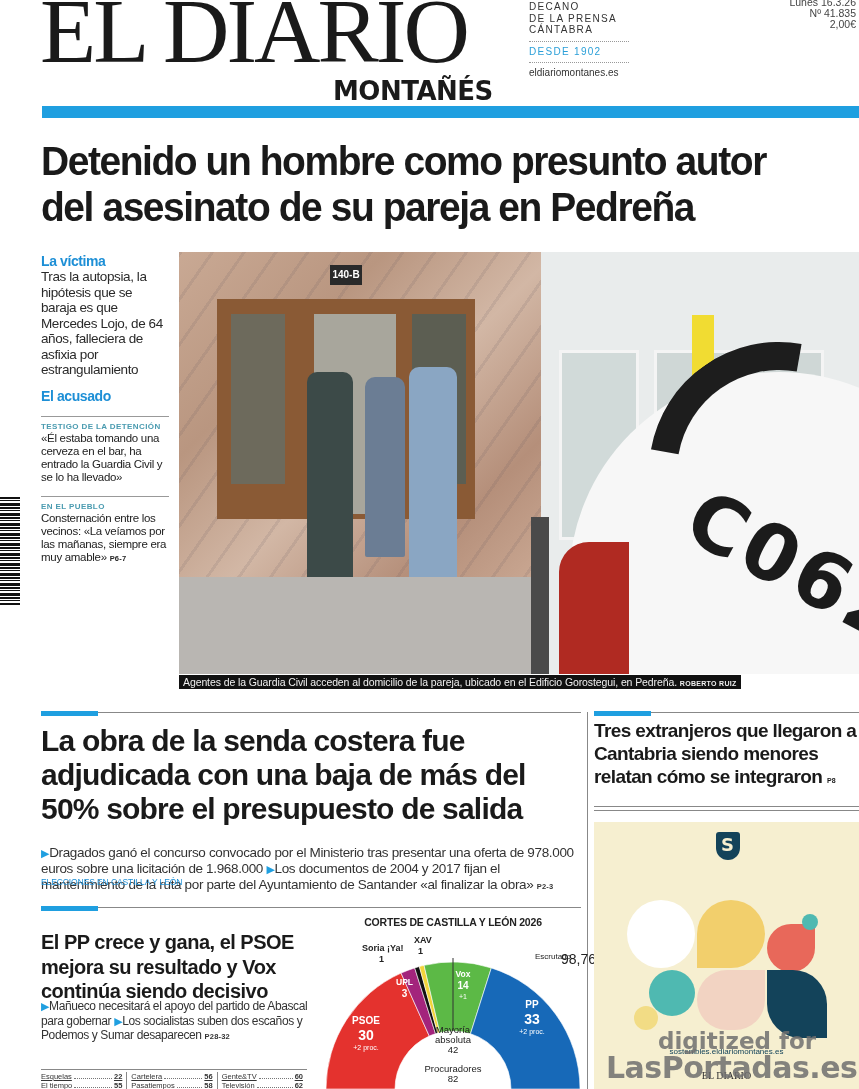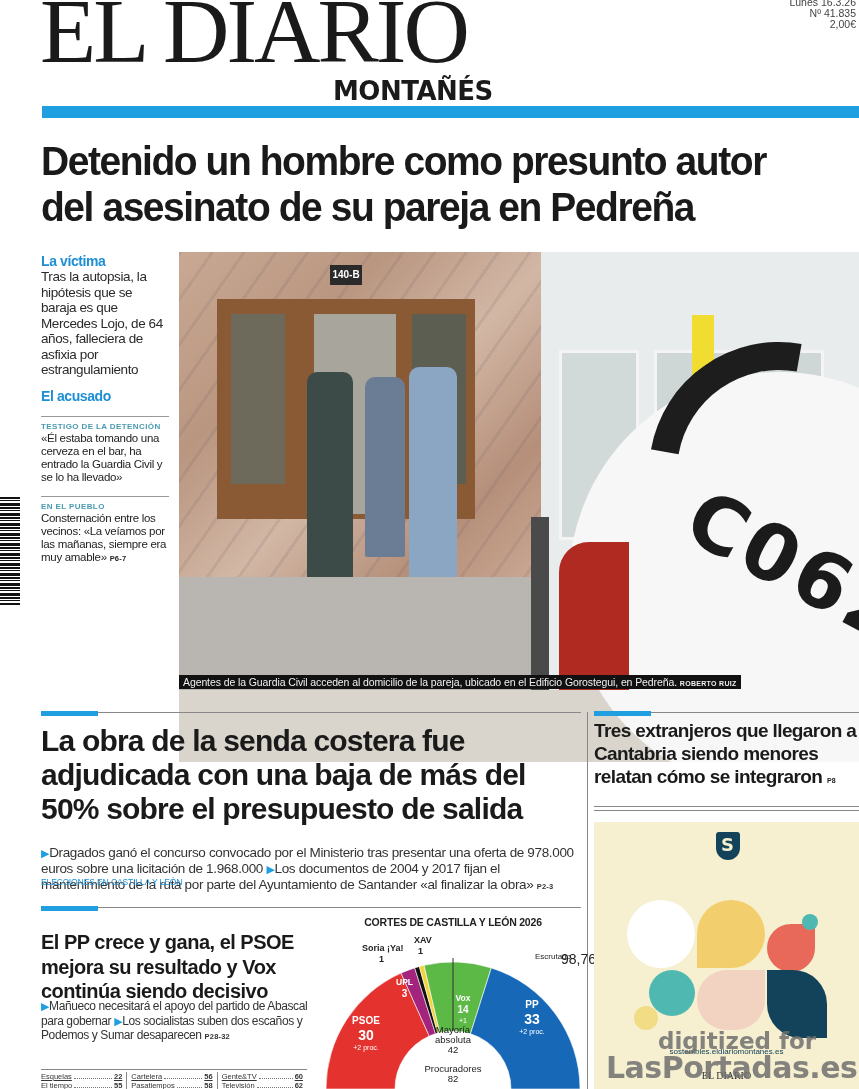--- a/index.html
+++ b/index.html
@@ -28,21 +28,21 @@
   .sb-rule { border-top: 1px solid #999; margin: 12px 0 4px; }
   .sb-kicker-small { color: #4a9bb0; font-weight: bold; font-size: 8px; letter-spacing: 0.4px; line-height: 11px; }
   .sb-quote { font-size: 11.5px; line-height: 13px; color: #222; letter-spacing: -0.3px; }
   .page-ref { font-weight: bold; font-size: 7.5px; letter-spacing: 0.2px; }
 
   
   .barcode { position: absolute; left: 0; top: 497px; width: 20px; height: 108px;
     background: repeating-linear-gradient(180deg, #111 0 2px, #fff 2px 3px, #111 3px 4px, #fff 4px 6px, #111 6px 9px, #fff 9px 10px); }
 
   
-  .photo { position: absolute; left: 179px; top: 252px; width: 680px; height: 510px; overflow: hidden; background: #d9d4cc; }
+  .photo { position: absolute; left: 179px; top: 252px; width: 680px; height: 422px; overflow: hidden; background: #d9d4cc; }
   .ph-marble { position: absolute; left: 0; top: 0; width: 362px; height: 325px;
     background: linear-gradient(135deg, #c9a994 0%, #b99680 30%, #d2b7a5 55%, #b58f7a 80%, #caa893 100%); }
   .ph-marble::after { content:""; position:absolute; inset:0; background: repeating-linear-gradient(125deg, rgba(90,80,90,0.12) 0 3px, transparent 3px 26px); }
   .ph-door-frame { position: absolute; left: 38px; top: 47px; width: 258px; height: 220px; background: #8a5a35; }
   .ph-glass1 { position: absolute; left: 52px; top: 62px; width: 54px; height: 170px; background: #6d6a5c; }
   .ph-glass2 { position: absolute; left: 135px; top: 62px; width: 82px; height: 200px; background: #a8a69c; }
   .ph-glass3 { position: absolute; left: 233px; top: 62px; width: 54px; height: 170px; background: #5c5e52; }
   .ph-sign { position: absolute; left: 151px; top: 13px; width: 32px; height: 20px; background: #2a2a2a; color: #fff; font-size: 10px; font-weight: bold; text-align: center; line-height: 20px; }
   .ph-ground { position: absolute; left: 0; top: 325px; width: 355px; height: 113px; background: #b9b6b2; }
   .ph-white { position: absolute; left: 362px; top: 0; width: 318px; height: 438px; background: #e9ecec; }
@@ -103,20 +103,29 @@
   .watermark { position: absolute; left: 650px; top: 1030px; font-family: "DejaVu Sans", sans-serif; font-weight: bold; color: rgba(110,110,110,0.85); line-height: 1; }
   .watermark .l1 { font-size: 23px; padding-left: 8px; }
   .watermark .l2 { font-size: 30px; margin-left: -44px; letter-spacing: -0.5px; }
 </style>
 </head>
 <body>
 
 <header class="masthead">
   <div class="logo-main">EL DIARIO</div>
   <div class="logo-sub">MONTAÑÉS</div>
+  <div class="mast-info">
+    <div>DECANO</div>
+    <div>DE LA PRENSA</div>
+    <div>CÁNTABRA</div>
+    <div class="rule"></div>
+    <div class="since">DESDE 1902</div>
+    <div class="rule"></div>
+    <div class="web">eldiariomontanes.es</div>
+  </div>
   <div class="mast-meta">
     <div>Lunes 16.3.26</div>
     <div>Nº 41.835</div>
     <div>2,00€</div>
   </div>
   <div class="blue-bar"></div>
 </header>
 
 <h1 class="main-headline">Detenido un hombre como presunto autor del asesinato de su pareja en Pedreña</h1>
 
@@ -237,21 +246,21 @@
   <div class="chart-label" style="left:218px;top:44px;font-size:14px;padding-left:21px;">98,76%</div>
   <div class="seat-label" style="left:74px;top:66px;">
       <div class="name" style="font-size:8.5px;">UPL</div>
       <div class="name">3</div>
     </div>
   <div class="seat-label" style="left:24px;top:105px;width:40px;">
       <div class="name">PSOE</div>
       <div class="val">30</div>
       <div class="chg">+2 proc.</div>
     </div>
-  <div class="seat-label" style="left:128px;top:58px;width:26px;margin-top:24px;">
+  <div class="seat-label" style="left:128px;top:58px;width:26px;">
       <div class="name" style="font-size:8.5px;">Vox</div>
       <div class="name">14</div>
       <div class="chg">+1</div>
     </div>
   <div class="seat-label" style="left:188px;top:89px;width:44px;">
       <div class="name">PP</div>
       <div class="val">33</div>
       <div class="chg">+2 proc.</div>
     </div>
   <div class="chart-label" style="left:106px;top:115px;width:50px;font-size:9.5px;">

